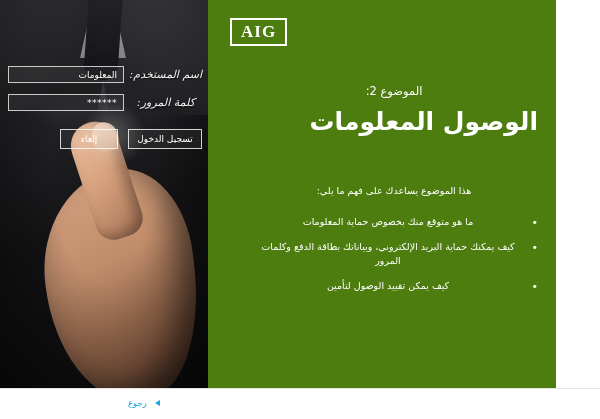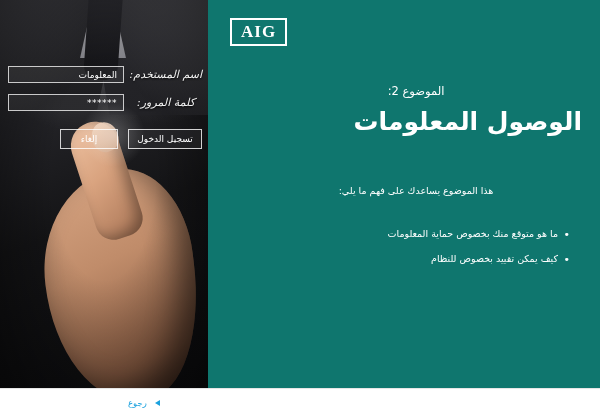--- a/index.html
+++ b/index.html
@@ -177,23 +177,23 @@
     box-sizing: border-box;
   }
   .btn.secondary {
     width: 58px;
   }
   
   .blue-panel {
     position: absolute;
     left: 208px;
     top: 0;
-    width: 392px;
+    width: 348px;
     height: 388px;
-    background: #0f766e;
+    background: #4d7c0f;
     direction: rtl;
     color: #ffffff;
   }
   .logo-box {
     position: absolute;
     top: 18px;
     left: 22px;
     border: 2px solid #ffffff;
     padding: 3px 9px 4px 9px;
     font-family: "Liberation Serif", serif;
@@ -233,23 +233,23 @@
     text-align: center;
     font-size: 9.5px;
     color: #ffffff;
   }
   .bullets {
     position: absolute;
     top: 215px;
     right: 0;
     left: 24px;
     list-style: none;
-    margin: 12px;
+    margin: 0;
     padding: 0;
-    text-align: right;
+    text-align: center;
   }
   .bullets li {
     position: relative;
     font-size: 9.5px;
     line-height: 1.55;
     margin-bottom: 10px;
     padding-right: 12px;
     color: #ffffff;
   }
   .bullets li::before {
@@ -332,21 +332,22 @@
   </div>
 
   <div class="blue-panel">
     <div class="logo-box">AIG</div>
     <div class="blue-inner">
       <div class="subject-line">الموضوع 2:</div>
       <div class="title">الوصول المعلومات</div>
       <div class="intro">هذا الموضوع يساعدك على فهم ما يلي:</div>
       <ul class="bullets">
         <li>ما هو متوقع منك بخصوص حماية المعلومات</li>
-        <li>كيف يمكن تقييد بخصوص للنظام</li>
+        <li>كيف يمكنك حماية البريد الإلكتروني، وبياناتك بطاقة الدفع وكلمات المرور</li>
+        <li>كيف يمكن تقييد الوصول لتأمين</li>
       </ul>
     </div>
   </div>
 
   <div class="footer">
     <div class="back-link">
       <span class="back-icon"></span>
       <span>رجوع</span>
     </div>
   </div>

